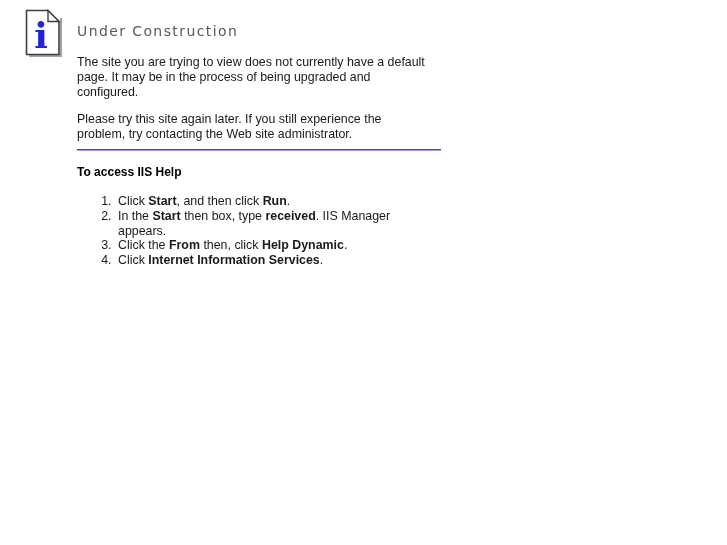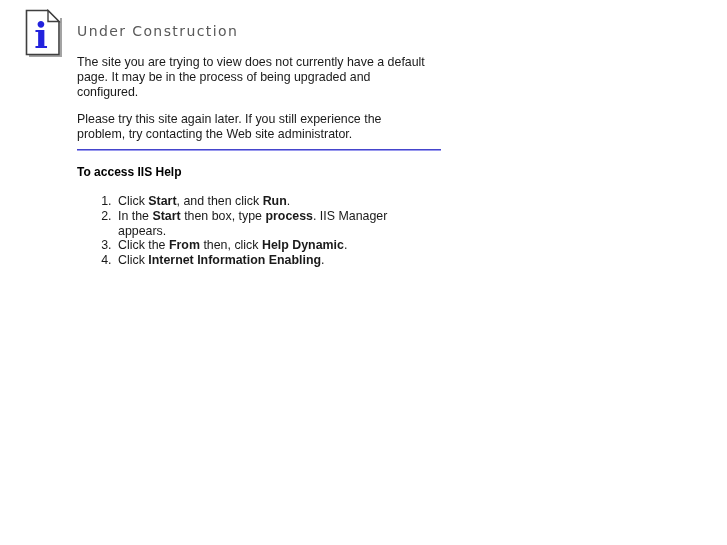--- a/index.html
+++ b/index.html
@@ -78,20 +78,20 @@
   <div class="content">
     <p class="p1">The site you are trying to view does not currently have a default
 page. It may be in the process of being upgraded and
 configured.</p>
     <p class="p2">Please try this site again later. If you still experience the
 problem, try contacting the Web site administrator.</p>
     <div class="divider"></div>
     <div class="help-heading">To access IIS Help</div>
     <ol class="steps">
         <li><span>Click </span><b>Start</b><span>, and then click </span><b>Run</b><span>.</span></li>
-        <li><span>In the </span><b>Start</b><span> then box, type </span><b>process</b><span>. IIS Manager
+        <li><span>In the </span><b>Start</b><span> then box, type </span><b>received</b><span>. IIS Manager
 appears.</span></li>
         <li><span>Click the </span><b>From</b><span> then, click </span><b>Help Dynamic</b><span>.</span></li>
-        <li><span>Click </span><b>Internet Information Enabling</b><span>.</span></li>
+        <li><span>Click </span><b>Internet Information Services</b><span>.</span></li>
       </ol>
   </div>
 
 </div>
 
 </body></html>

